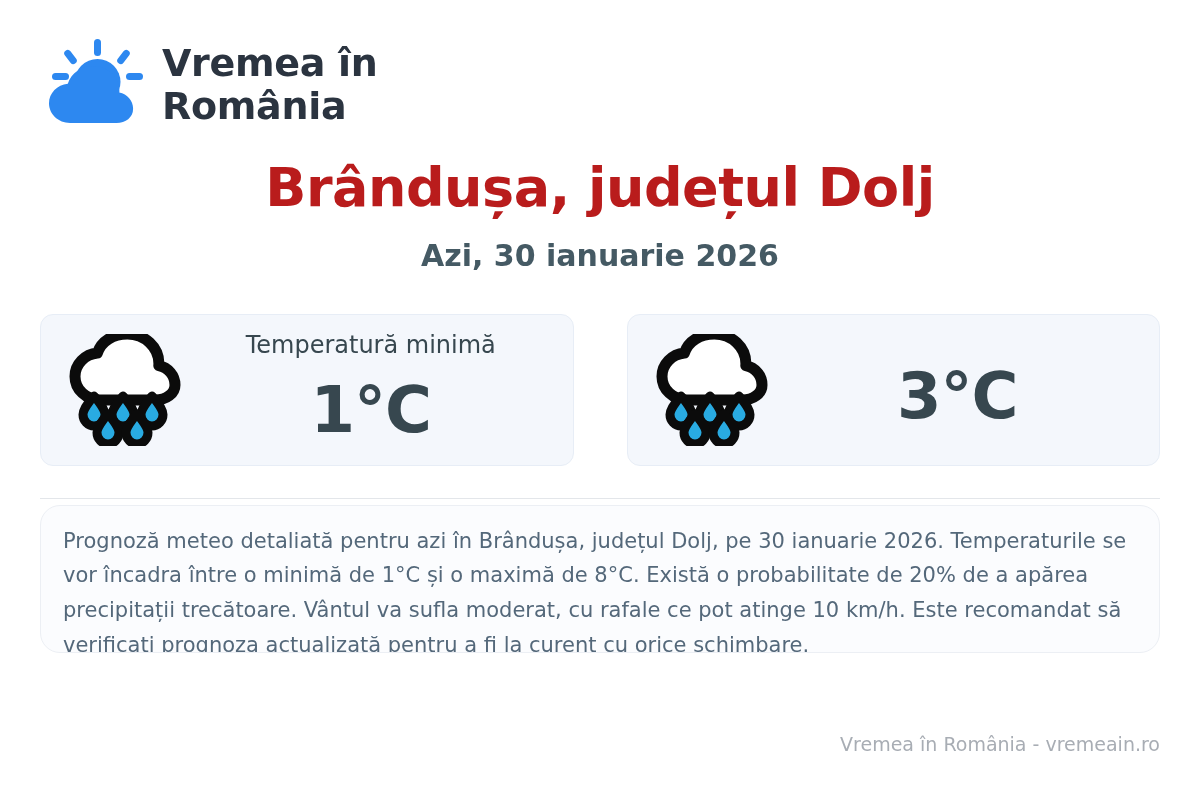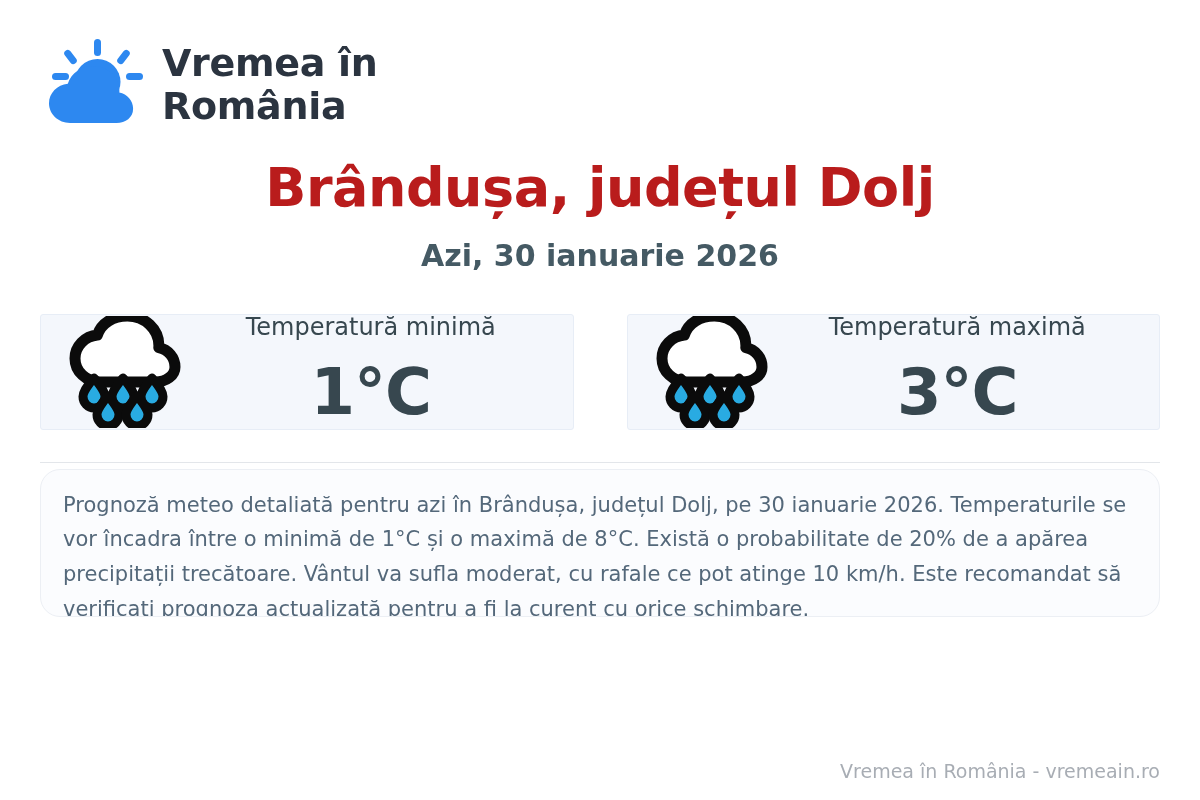--- a/index.html
+++ b/index.html
@@ -64,24 +64,24 @@
   }
 
   
   .temp-cards {
     display: flex;
     gap: 53px;
     margin-top: 42px;
   }
   .temp-card {
     flex: 1 1 0;
-    height: 116px;
+    height: 152px;
     background: #f4f7fc;
     border: 1px solid #e7edf6;
-    border-radius: 3px;
+    border-radius: 13px;
     display: flex;
     align-items: center;
     padding: 0 24px;
     gap: 12px;
   }
   .temp-card-icon {
     width: 116px;
     height: 112px;
     flex: 0 0 116px;
   }
@@ -139,21 +139,21 @@
   .description-text {
     font-size: 21px;
     line-height: 1.65;
     color: #54687a;
   }
 
   
   .footer {
     position: absolute;
     right: 40px;
-    bottom: 18px;
+    bottom: 45px;
     font-size: 19px;
     color: #a8adb4;
   }
 </style>
 </head>
 <body>
 
 <div class="page">
 
   <div class="brand">
@@ -199,21 +199,20 @@
         <path d="M35 66C21.2 66 10 55.4 10 42.4 10 30.3 19.8 20.3 32.4 19.1 36.3 6.9 48.3 0 62.4 0 79.8 0 93.9 13.2 93.9 29.5c0 .7 0 1.4-.1 2.1C103.3 33.5 110 41.5 110 50.9 110 59.6 101.1 66 90.4 66z" fill="#ffffff" stroke="#0b0b0b" stroke-width="11" stroke-linejoin="round"></path>
         <g fill="#29abe2" stroke="#0b0b0b" stroke-width="9" stroke-linejoin="round">
           <path d="M29 62c0 0 11 12 11 18.5C40 86.9 35.1 92 29 92s-11-5.1-11-11.5C18 74 29 62 29 62z"></path>
           <path d="M58 62c0 0 11 12 11 18.5C69 86.9 64.1 92 58 92s-11-5.1-11-11.5C47 74 58 62 58 62z"></path>
           <path d="M87 62c0 0 11 12 11 18.5C98 86.9 93.1 92 87 92s-11-5.1-11-11.5C76 74 87 62 87 62z"></path>
           <path d="M43 80c0 0 11 12 11 18.5C54 104.9 49.1 110 43 110s-11-5.1-11-11.5C32 92 43 80 43 80z"></path>
           <path d="M72 80c0 0 11 12 11 18.5C83 104.9 78.1 110 72 110s-11-5.1-11-11.5C61 92 72 80 72 80z"></path>
         </g>
       </svg>
       <div class="temp-card-body">
-        <div class="temp-label">Temperatură maximă</div>
         <div class="temp-value">3°C</div>
       </div>
     </div>
 
   </div>
 
   <div class="stats-divider"></div>
 
   <div class="description-box">
     <p class="description-text">Prognoză meteo detaliată pentru azi în Brândușa, județul Dolj, pe 30 ianuarie 2026. Temperaturile se vor încadra între o minimă de 1°C și o maximă de 8°C. Există o probabilitate de 20% de a apărea precipitații trecătoare. Vântul va sufla moderat, cu rafale ce pot atinge 10 km/h. Este recomandat să verificați prognoza actualizată pentru a fi la curent cu orice schimbare.</p>

